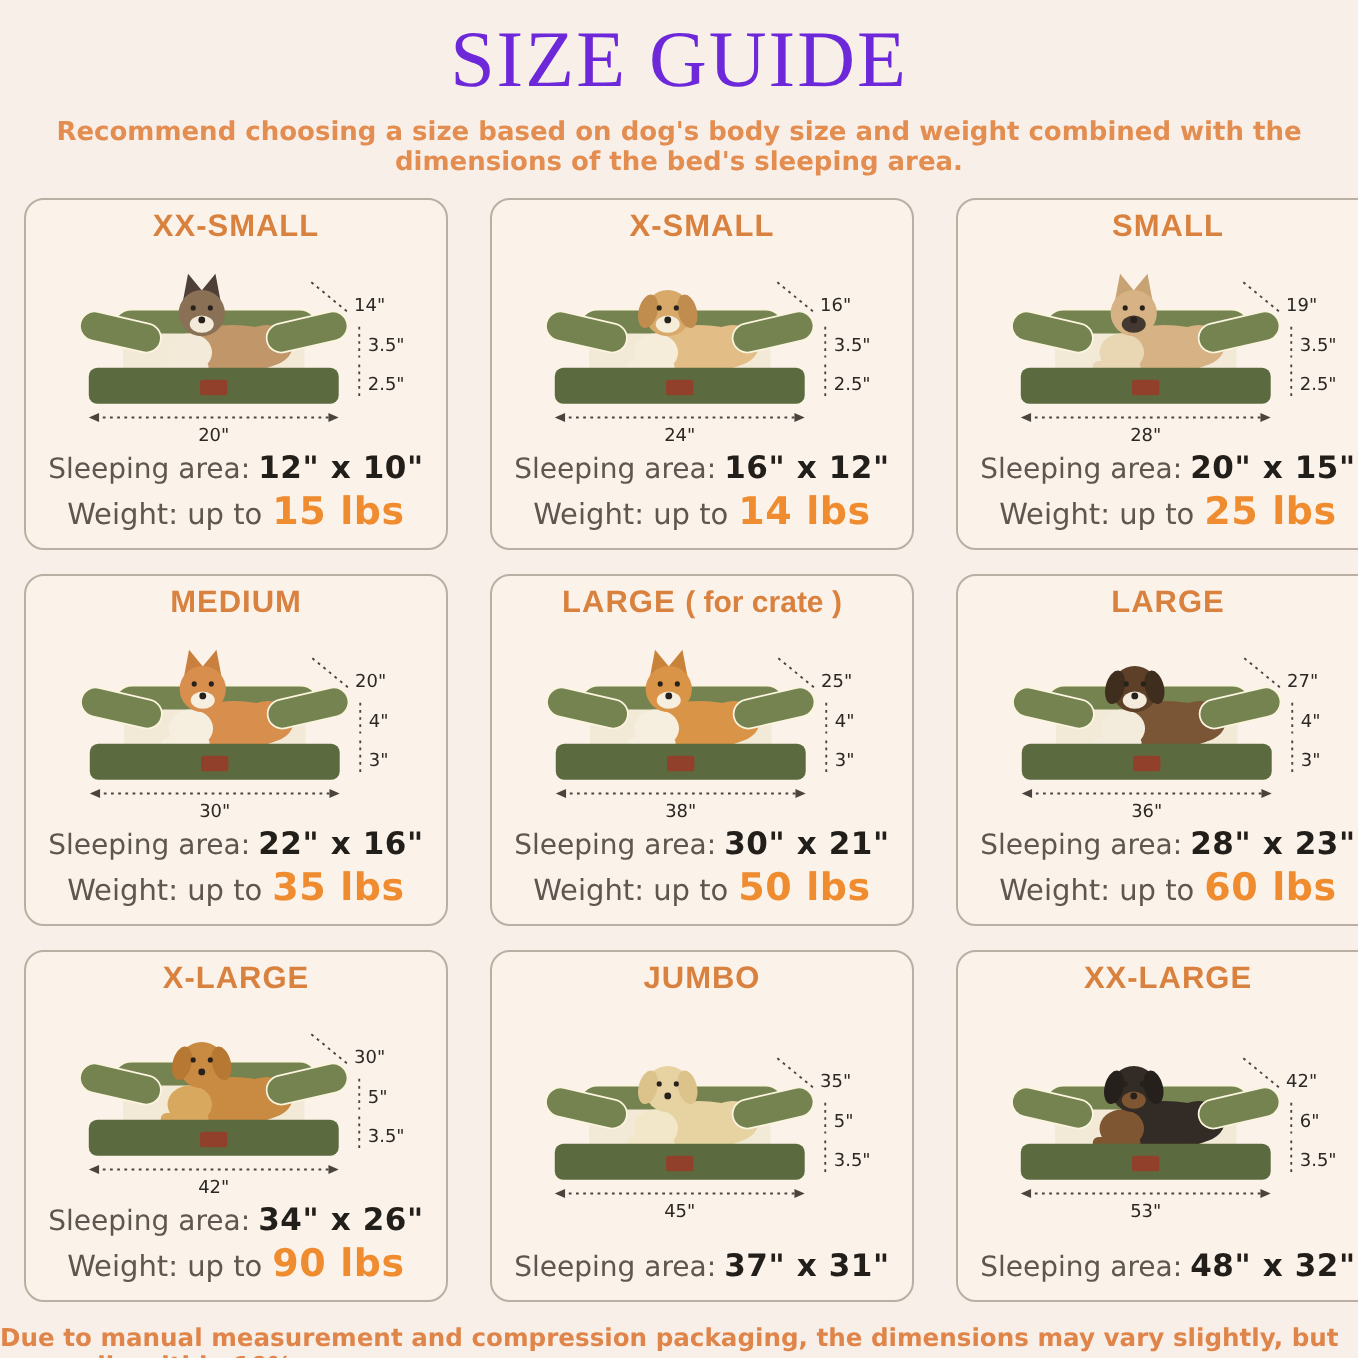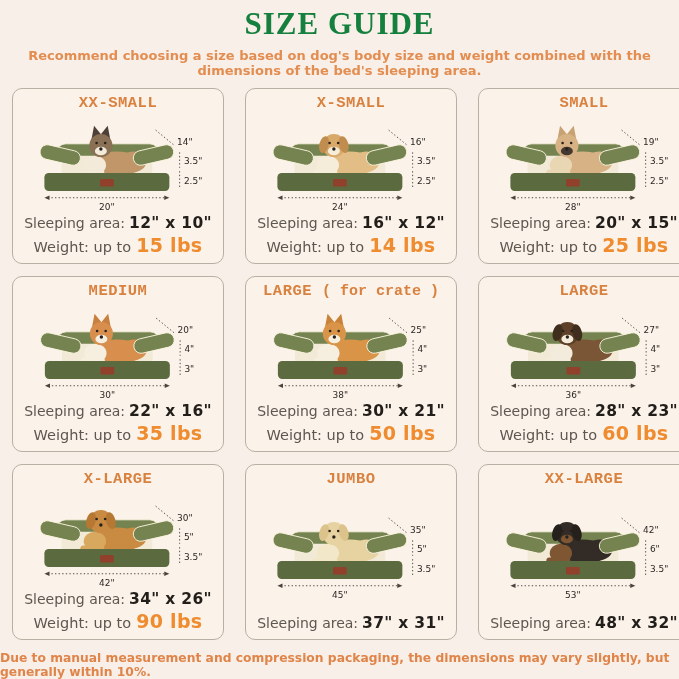--- a/index.html
+++ b/index.html
@@ -5,38 +5,38 @@
   html,body{margin:0;padding:0;}
   body{
     width:679px;height:679px;overflow:hidden;
     background:#f8efe8;
     font-family:"DejaVu Sans",sans-serif;
     -webkit-font-smoothing:antialiased;
   }
   .page-title{
     margin:6px 0 0;text-align:center;
     font-family:"Liberation Serif",serif;
-    font-size:31px;font-weight:700;letter-spacing:1px;color:#15803d;
+    font-size:40px;font-weight:400;letter-spacing:1px;color:#6d28d9;
   }
   .subtitle{
     margin:6px 6px 10px;text-align:center;
     font-size:13px;font-weight:bold;color:#e38d51;
   }
   .grid{
     display:grid;grid-template-columns:repeat(3,1fr);
     gap:12px 21px;padding:0 12px;
   }
   .card{
     box-sizing:border-box;height:176px;
     background:#fbf2ea;border:1px solid #b9afa3;border-radius:10px;
     display:flex;flex-direction:column;align-items:center;
     padding:5px 3px 7px;
   }
   .card-title{
-    font-family:Liberation Mono, monospace;
+    font-family:Liberation Sans, sans-serif;
     font-size:15.5px;font-weight:700;color:#d9813e;letter-spacing:.5px;
     white-space:nowrap;
   }
   .card-title .suffix{font-size:15px;letter-spacing:0;}
   .illo{flex:1;display:flex;align-items:center;justify-content:center;min-height:0;}
   svg.bed{display:block;}
   .line{line-height:1.12;white-space:nowrap;}
   .sleep{font-size:14px;color:#5d574f;}
   .sleep b{font-size:15.5px;color:#221e1a;margin-left:4px;letter-spacing:.3px;}
   .wline{font-size:14.5px;color:#5d574f;margin-top:2px;}

